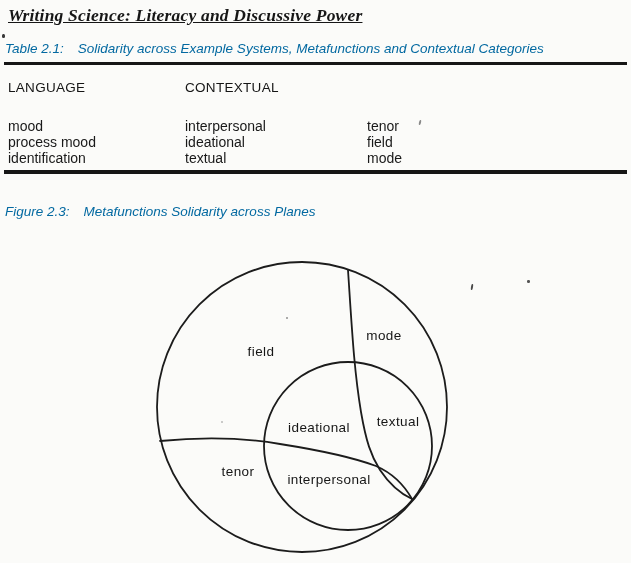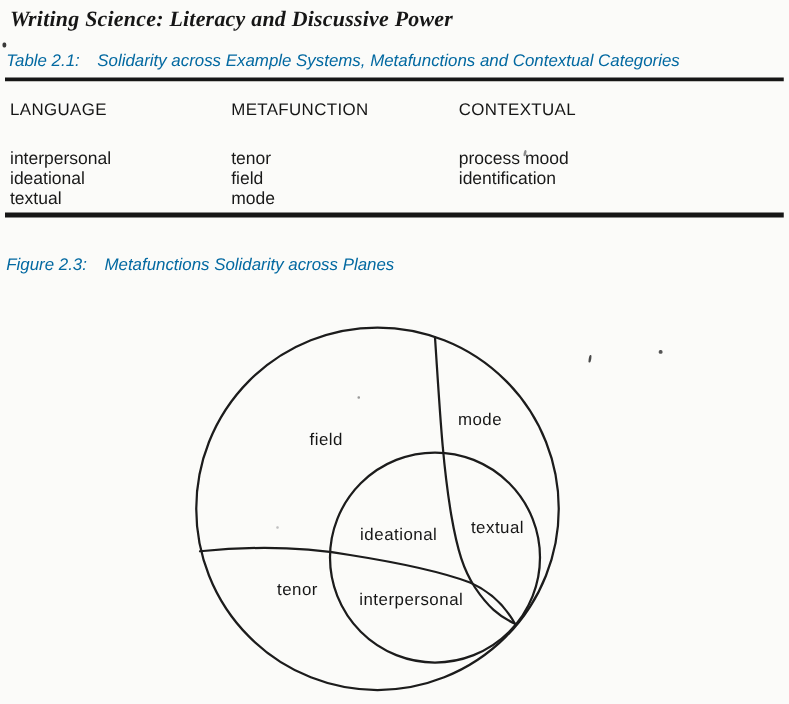--- a/index.html
+++ b/index.html
@@ -7,20 +7,21 @@
     width:631px;height:563px;position:relative;overflow:hidden;
     background:#fbfbf9;color:#1a1a1a;
     font-family:"Liberation Sans",sans-serif;
   }
   .book-title{
     position:absolute;left:8px;top:5px;
     font-family:"Liberation Serif",serif;
     font-style:italic;font-weight:600;
     font-size:17.5px;letter-spacing:.2px;color:#161616;
     white-space:nowrap;
+    text-decoration:underline;
   }
   .caption{
     position:absolute;left:5px;
     font-style:italic;font-size:13.5px;color:#0369a1;
     white-space:nowrap;
   }
   .caption .cap-label{margin-right:14px;}
   .table-caption{top:41px;}
   .figure-caption{top:204px;}
   .rule{position:absolute;left:4px;width:623px;background:#161616;}
@@ -57,29 +58,26 @@
 </div>
 
 <div class="rule rule-top"></div>
 <div class="rule rule-bottom"></div>
 
 <div class="tbl-head">
   <div class="hcell">
     <div class="hline">LANGUAGE</div>
   </div>
   <div class="hcell">
-    <div class="hline">METAFUNCTION</div>
-    <div class="hline"></div>
-  </div>
-  <div class="hcell">
     <div class="hline">CONTEXTUAL</div>
   </div>
 </div>
 
 <div class="tbl-body">
+  <div class="cell">mood</div>
   <div class="cell">interpersonal</div>
   <div class="cell">tenor</div>
   <div class="cell">process mood</div>
   <div class="cell">ideational</div>
   <div class="cell">field</div>
   <div class="cell">identification</div>
   <div class="cell">textual</div>
   <div class="cell">mode</div>
 </div>
 

